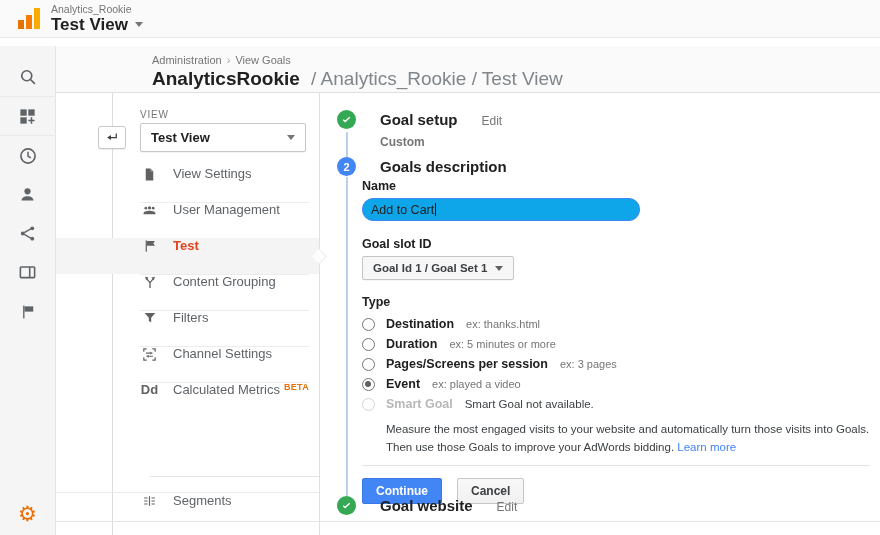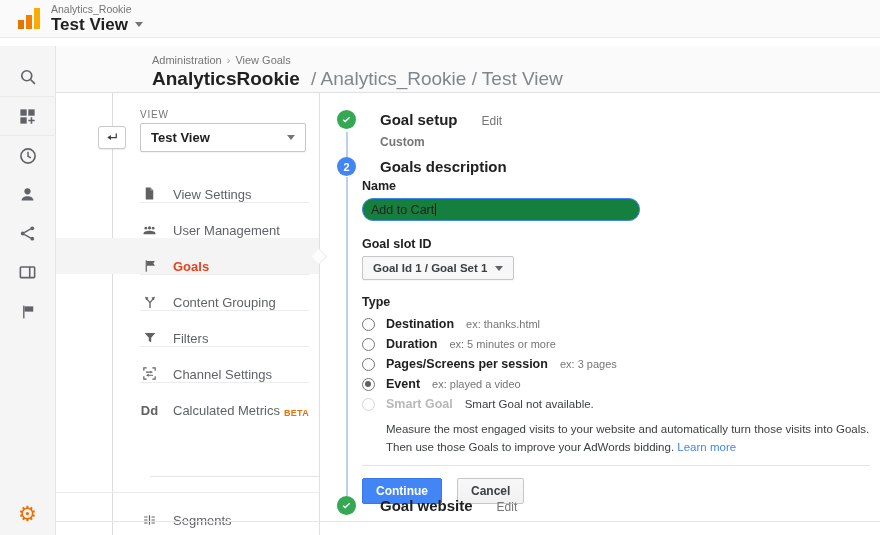--- a/index.html
+++ b/index.html
@@ -33,21 +33,21 @@
   .page-title .sec { color:#80868b; margin-left:6px; }
 
   
   .nav-panel { position:absolute; top:93px; left:56px; width:264px; bottom:0; background:#fff; border-right:1px solid #e0e0e0; z-index:3; }
   .nav-panel::before { content:""; position:absolute; left:56px; top:0; bottom:0; width:1px; background:#dcdcdc; }
   .back-btn { position:absolute; left:42px; top:33px; width:28px; height:23px; background:#fff; border:1px solid #c8c8c8; border-radius:3px; box-shadow:0 1px 1px rgba(0,0,0,.08); display:flex; align-items:center; justify-content:center; cursor:pointer; z-index:2; }
   .view-label { position:absolute; left:84px; top:16px; font-size:10px; letter-spacing:.8px; color:#757575; }
   .view-select { position:absolute; left:84px; top:30px; width:166px; height:29px; background:#fff; border:1px solid #c6c6c6; border-radius:2px; display:flex; align-items:center; padding:0 10px; font-size:13px; font-weight:bold; color:#212121; cursor:pointer; box-shadow:0 1px 1px rgba(0,0,0,.05); }
   .view-select .caret { margin-left:auto; }
   .nav-list { position:absolute; top:73px; left:0; right:0; }
-  .nav-item { position:relative; height:36px; display:flex; align-items:flex-end; padding-left:84px; cursor:pointer; }
+  .nav-item { position:relative; height:36px; display:flex; align-items:flex-start; padding-left:84px; cursor:pointer; }
   .nav-item + .nav-item::before { content:""; position:absolute; top:0; left:84px; right:10px; height:1px; background:#ececec; }
   .nav-item .nicon { width:19px; display:flex; justify-content:center; }
   .nav-item .nlabel { margin-left:14px; font-size:13px; color:#5f6368; }
   .nav-item.active { background:#f4f4f4; }
   .nav-item.active::before { display:none; }
   .nav-item.active .nlabel { color:#e2431e; font-weight:bold; }
   .nav-item.active::after { content:""; position:absolute; right:-6px; top:13px; width:10px; height:10px; background:#fdfdfd; border:1px solid #ececec; border-left:none; border-bottom:none; transform:rotate(45deg); }
   .beta { font-size:9px; font-weight:bold; color:#e8710a; margin-left:4px; letter-spacing:.3px; }
   .dd-ic { font-size:13px; font-weight:bold; color:#616161; }
   .nav-sec { position:absolute; top:367px; left:0; right:0; }
@@ -66,21 +66,21 @@
   .step-circle.blue { background:#4285f4; color:#fff; font-size:11px; font-weight:bold; }
   .step-body { margin-left:24px; margin-top:1px; }
   .step-titlerow { display:flex; align-items:baseline; }
   .step-title { font-size:15px; font-weight:bold; color:#212121; }
   .edit-link { font-size:12px; color:#757575; margin-left:24px; cursor:pointer; }
   .step-sub { font-size:12px; color:#757575; margin-top:7px;font-weight:bold; }
   .s1 { top:17px; } .s2 { top:64px; } .s3 { top:403px; }
 
   .goal-form { position:absolute; top:86px; left:42px; right:10px; }
   .fld-label { font-size:12.5px; font-weight:bold; color:#212121; margin-bottom:5px; }
-  .name-input { width:278px; height:23px; border:1px solid #4285f4; border-radius:11px; display:flex; align-items:center; padding:0 8px; font-size:12.5px; color:#212121; background:#15803d; cursor:text; }
+  .name-input { width:278px; height:23px; border:1px solid #4285f4; border-radius:11px; display:flex; align-items:center; padding:0 8px; font-size:12.5px; color:#212121; background:#0ea5e9; cursor:text; }
   .cursor-bar { display:inline-block; width:1px; height:13px; background:#111; margin-left:1px; }
   .slot-wrap { margin-top:16px; }
   .slot-btn { display:inline-flex; align-items:center; padding:5px 10px; background:#f7f7f7; border:1px solid #c6c6c6; border-radius:2px; font-size:11.5px; font-weight:bold; color:#3c4043; cursor:pointer; box-shadow:0 1px 0 rgba(0,0,0,.04); }
   .slot-btn .caret { margin-left:8px; border-top-color:#5f6368; }
   .type-wrap { margin-top:15px; }
   .type-wrap .fld-label { margin-bottom:7px; }
   .opt { display:flex; align-items:center; height:16px; margin-bottom:4px; }
   .radio { width:13px; height:13px; border:1.5px solid #757575; border-radius:50%; margin-right:11px; flex:none; position:relative; cursor:pointer; background:#fff; }
   .radio.sel::after { content:""; position:absolute; left:2px; top:2px; width:6px; height:6px; border-radius:50%; background:#616161; }
   .radio.dis { border-color:#d4d4d4; cursor:default; }
@@ -217,21 +217,21 @@
         </span>
       <span class="nlabel">User Management</span>
     </div>
     <div class="nav-item active">
       <span class="nicon">
           <svg width="16" height="16" viewBox="0 0 24 24" fill="#616161">
             <rect x="5.5" y="3.5" width="1.8" height="17"></rect>
             <path d="M7.3 4.5H19.5l-2.6 3.5 2.6 3.5H7.3z"></path>
           </svg>
         </span>
-      <span class="nlabel">Goals</span>
+      <span class="nlabel">Test</span>
     </div>
     <div class="nav-item">
       <span class="nicon">
           <svg width="16" height="16" viewBox="0 0 24 24">
             <path d="M12 21v-8L7.2 7.4" fill="none" stroke="#616161" stroke-width="2"></path>
             <path d="M12 13l4.8-5.6" fill="none" stroke="#616161" stroke-width="2"></path>
             <path d="M4.6 4.2l5.4 1-3.8 4z" fill="#616161"></path>
             <path d="M19.4 4.2l-5.4 1 3.8 4z" fill="#616161"></path>
           </svg>
         </span>

